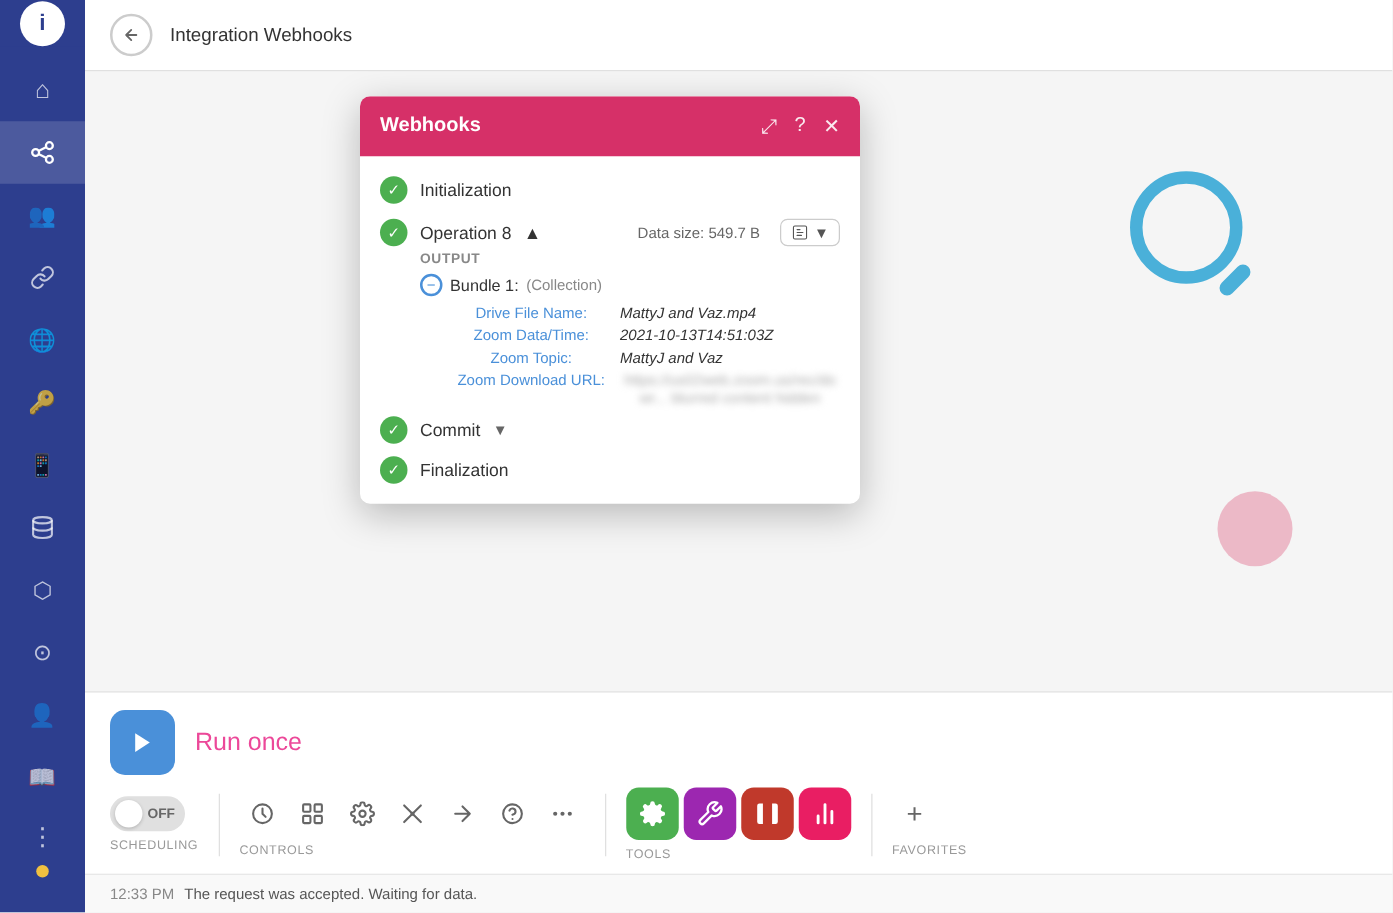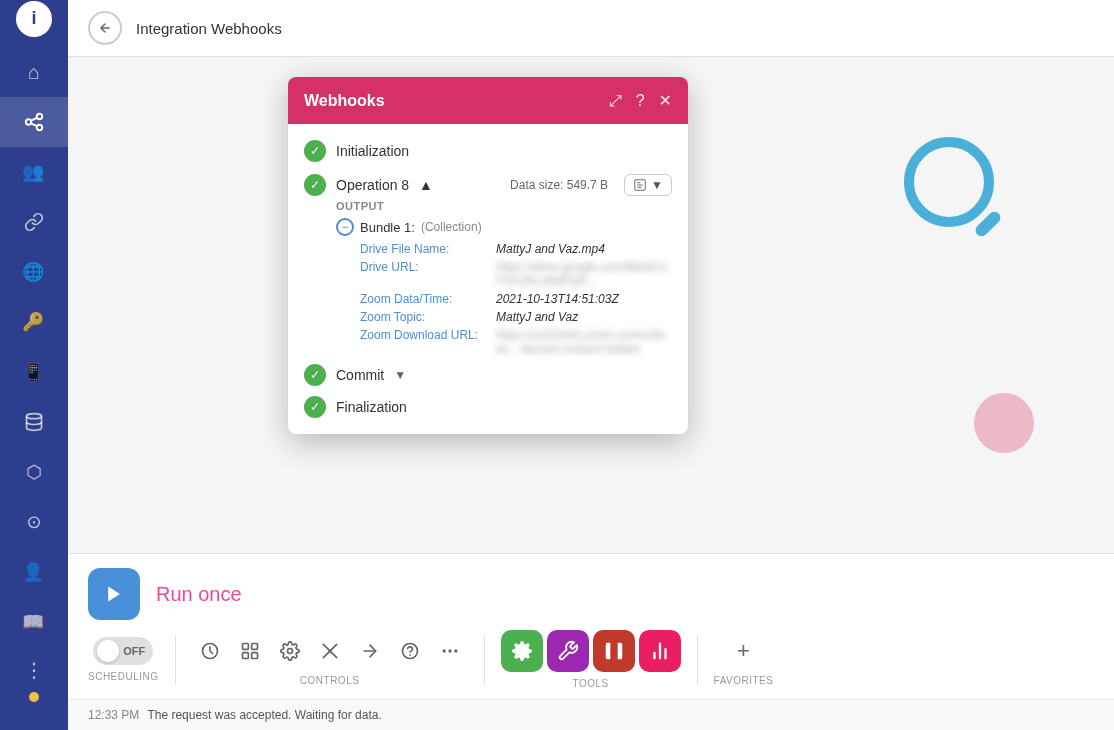--- a/index.html
+++ b/index.html
@@ -243,21 +243,21 @@
     }
     .toolbar-controls {
       display: flex;
       align-items: center;
       padding-bottom: 10px;
       gap: 0;
     }
     .toolbar-section {
       display: flex;
       flex-direction: column;
-      align-items: center;
+      align-items: flex-start;
     }
     .toolbar-icons-row {
       display: flex;
       align-items: center;
       gap: 4px;
       margin-bottom: 4px;
     }
     .toolbar-section-label {
       font-size: 10px;
       color: #999;
@@ -468,20 +468,21 @@
     }
     .data-fields {
       margin-left: 24px;
       margin-bottom: 6px;
     }
     .data-field-row {
       display: flex;
       align-items: flex-start;
       margin-bottom: 4px;
       gap: 6px;
+      text-align: center;
     }
     .field-key {
       font-size: 12px;
       color: #4a90d9;
       font-weight: 500;
       min-width: 130px;
       flex-shrink: 0;
     }
     .field-val {
       font-size: 12px;
@@ -657,24 +658,20 @@
               <span class="bundle-label">Bundle 1:</span>
               <span class="bundle-tag">(Collection)</span>
             </div>
 
             <div class="data-fields">
               <div class="data-field-row">
                 <span class="field-key">Drive File Name:</span>
                 <span class="field-val">MattyJ and Vaz.mp4</span>
               </div>
               <div class="data-field-row">
-                <span class="field-key">Drive URL:</span>
-                <span class="field-val-blur">https://drive.google.com/file/d/1xFGHJKLMNPQR...</span>
-              </div>
-              <div class="data-field-row">
                 <span class="field-key">Zoom Data/Time:</span>
                 <span class="field-val">2021-10-13T14:51:03Z</span>
               </div>
               <div class="data-field-row">
                 <span class="field-key">Zoom Topic:</span>
                 <span class="field-val">MattyJ and Vaz</span>
               </div>
               <div class="data-field-row">
                 <span class="field-key">Zoom Download URL:</span>
                 <span class="field-val-blur">https://us02web.zoom.us/rec/dowr... blurred content hidden</span>

